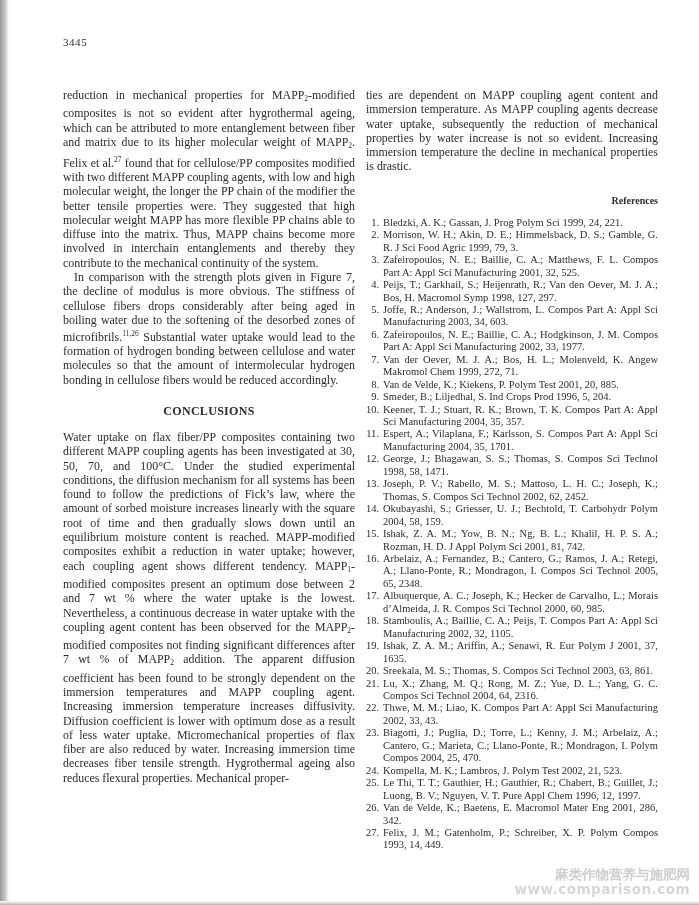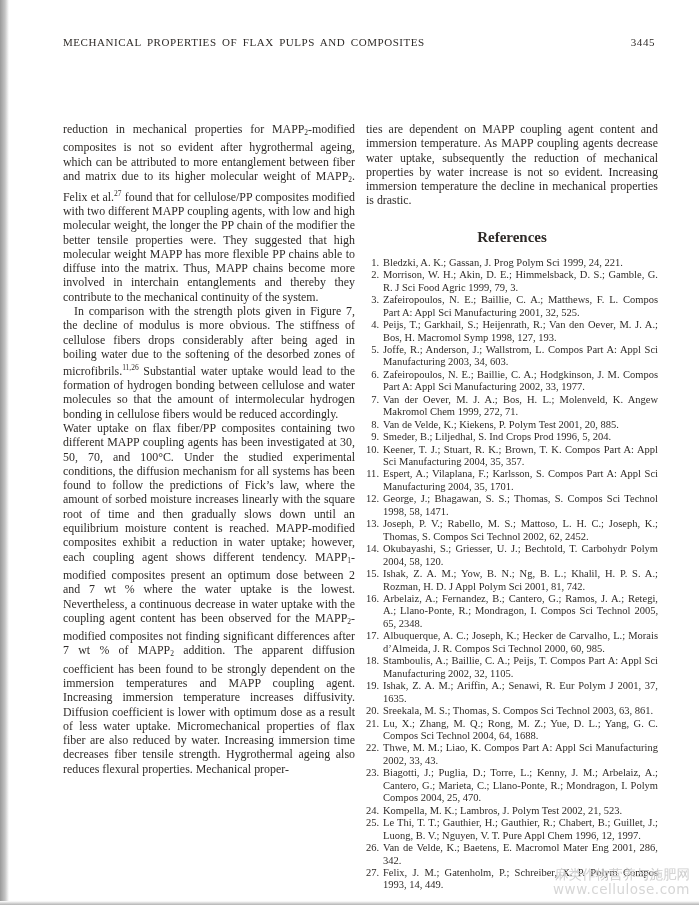--- a/index.html
+++ b/index.html
@@ -22,113 +22,114 @@
   .header {
     position:absolute; top:36px; left:63px; right:44px;
     display:flex; justify-content:space-between; align-items:baseline;
     font-size:11px; letter-spacing:0.55px;
   }
   .header .title { word-spacing:2.2px; }
   .columns {
     position:absolute; top:88px; left:63px; width:595px;
     display:flex; gap:11px;
   }
-  .col { width:292px;margin-top:34px; }
+  .col { width:292px; }
   .col p {
     margin:0;
     font-size:11.9px; line-height:14.3px;
     text-align:justify;
   }
   .sb { font-size:7.5px; vertical-align:-2px; letter-spacing:0; }
   .sp { font-size:7.5px; vertical-align:4.5px; letter-spacing:0; }
   .conclusions-heading {
     font-size:12px; font-weight:bold; text-align:center;
     margin:17px 0 11px 0; letter-spacing:0.3px;
   }
   .references-heading {
-    font-size:15px; font-weight:bold; text-align:center;
+    font-size:10px; font-weight:bold; text-align:right;
     margin:21px 0 11px 0;
   }
   ol.refs {
     margin:0; padding:0; list-style:none; counter-reset:ref;
     font-size:10.5px; line-height:12.45px;font-family:Liberation Serif, serif;
   }
   ol.refs li {
     counter-increment:ref;
     position:relative; padding-left:17px;
     text-align:justify;
   }
   ol.refs li::before {
     content:counter(ref) ".";
     position:absolute; left:0; width:13px; text-align:right;
   }
   .watermark {
     position:absolute; right:9px; bottom:8px;
     text-align:right; line-height:15px;
     font-family:"DejaVu Sans","Liberation Sans",sans-serif;
+    font-weight:bold;
   }
   .watermark .zh { font-size:13.5px; color:#cecece; }
   .watermark .en { font-size:13.5px; color:#d6d6d6; letter-spacing:0.5px; }
 </style>
 </head>
 <body>
 
 <div class="scan-left"></div>
 <div class="scan-bottom"></div>
 
 <div class="header">
-  <span class="title">MECHANICAL PROPERTIES OF FLAX PULPS AND COMPOSITES</span>
   <span class="page-number">3445</span>
 </div>
 
 <div class="columns">
 
   <div class="col">
     <p><span>reduction in mechanical properties for MAPP</span><span class="sb">2</span><span>-modified composites is not so evident after hygrothermal ageing, which can be attributed to more entanglement between fiber and matrix due to its higher molecular weight of MAPP</span><span class="sb">2</span><span>. Felix et al.</span><span class="sp">27</span><span> found that for cellulose/PP composites modified with two different MAPP coupling agents, with low and high molecular weight, the longer the PP chain of the modifier the better tensile properties were. They suggested that high molecular weight MAPP has more flexible PP chains able to diffuse into the matrix. Thus, MAPP chains become more involved in interchain entanglements and thereby they contribute to the mechanical continuity of the system.</span></p>
 
     <p style="text-indent:11px"><span>In comparison with the strength plots given in Figure 7, the decline of modulus is more obvious. The stiffness of cellulose fibers drops considerably after being aged in boiling water due to the softening of the desorbed zones of microfibrils.</span><span class="sp">11,26</span><span> Substantial water uptake would lead to the formation of hydrogen bonding between cellulose and water molecules so that the amount of intermolecular hydrogen bonding in cellulose fibers would be reduced accordingly.</span></p>
 
+    <div class="conclusions-heading">CONCLUSIONS</div>
 
     <p><span>Water uptake on flax fiber/PP composites containing two different MAPP coupling agents has been investigated at 30, 50, 70, and 100°C. Under the studied experimental conditions, the diffusion mechanism for all systems has been found to follow the predictions of Fick’s law, where the amount of sorbed moisture increases linearly with the square root of time and then gradually slows down until an equilibrium moisture content is reached. MAPP-modified composites exhibit a reduction in water uptake; however, each coupling agent shows different tendency. MAPP</span><span class="sb">1</span><span>-modified composites present an optimum dose between 2 and 7 wt % where the water uptake is the lowest. Nevertheless, a continuous decrease in water uptake with the coupling agent content has been observed for the MAPP</span><span class="sb">2</span><span>-modified composites not finding significant differences after 7 wt % of MAPP</span><span class="sb">2</span><span> addition. The apparent diffusion coefficient has been found to be strongly dependent on the immersion temperatures and MAPP coupling agent. Increasing immersion temperature increases diffusivity. Diffusion coefficient is lower with optimum dose as a result of less water uptake. Micromechanical properties of flax fiber are also reduced by water. Increasing immersion time decreases fiber tensile strength. Hygrothermal ageing also reduces flexural properties. Mechanical proper-</span></p>
   </div>
 
   <div class="col">
     <p>ties are dependent on MAPP coupling agent content and immersion temperature. As MAPP coupling agents decrease water uptake, subsequently the reduction of mechanical properties by water increase is not so evident. Increasing immersion temperature the decline in mechanical properties is drastic.</p>
 
     <div class="references-heading">References</div>
 
     <ol class="refs">
       <li>Bledzki, A. K.; Gassan, J. Prog Polym Sci 1999, 24, 221.</li>
       <li>Morrison, W. H.; Akin, D. E.; Himmelsback, D. S.; Gamble, G. R. J Sci Food Agric 1999, 79, 3.</li>
       <li>Zafeiropoulos, N. E.; Baillie, C. A.; Matthews, F. L. Compos Part A: Appl Sci Manufacturing 2001, 32, 525.</li>
-      <li>Peijs, T.; Garkhail, S.; Heijenrath, R.; Van den Oever, M. J. A.; Bos, H. Macromol Symp 1998, 127, 193.</li>
+      <li>Peijs, T.; Garkhail, S.; Heijenrath, R.; Van den Oever, M. J. A.; Bos, H. Macromol Symp 1998, 127, 297.</li>
       <li>Joffe, R.; Anderson, J.; Wallstrom, L. Compos Part A: Appl Sci Manufacturing 2003, 34, 603.</li>
       <li>Zafeiropoulos, N. E.; Baillie, C. A.; Hodgkinson, J. M. Compos Part A: Appl Sci Manufacturing 2002, 33, 1977.</li>
       <li>Van der Oever, M. J. A.; Bos, H. L.; Molenveld, K. Angew Makromol Chem 1999, 272, 71.</li>
       <li>Van de Velde, K.; Kiekens, P. Polym Test 2001, 20, 885.</li>
       <li>Smeder, B.; Liljedhal, S. Ind Crops Prod 1996, 5, 204.</li>
       <li>Keener, T. J.; Stuart, R. K.; Brown, T. K. Compos Part A: Appl Sci Manufacturing 2004, 35, 357.</li>
       <li>Espert, A.; Vilaplana, F.; Karlsson, S. Compos Part A: Appl Sci Manufacturing 2004, 35, 1701.</li>
       <li>George, J.; Bhagawan, S. S.; Thomas, S. Compos Sci Technol 1998, 58, 1471.</li>
       <li>Joseph, P. V.; Rabello, M. S.; Mattoso, L. H. C.; Joseph, K.; Thomas, S. Compos Sci Technol 2002, 62, 2452.</li>
-      <li>Okubayashi, S.; Griesser, U. J.; Bechtold, T. Carbohydr Polym 2004, 58, 120.</li>
+      <li>Okubayashi, S.; Griesser, U. J.; Bechtold, T. Carbohydr Polym 2004, 58, 159.</li>
       <li>Ishak, Z. A. M.; Yow, B. N.; Ng, B. L.; Khalil, H. P. S. A.; Rozman, H. D. J Appl Polym Sci 2001, 81, 742.</li>
       <li>Arbelaiz, A.; Fernandez, B.; Cantero, G.; Ramos, J. A.; Retegi, A.; Llano-Ponte, R.; Mondragon, I. Compos Sci Technol 2005, 65, 2348.</li>
       <li>Albuquerque, A. C.; Joseph, K.; Hecker de Carvalho, L.; Morais d’Almeida, J. R. Compos Sci Technol 2000, 60, 985.</li>
       <li>Stamboulis, A.; Baillie, C. A.; Peijs, T. Compos Part A: Appl Sci Manufacturing 2002, 32, 1105.</li>
       <li>Ishak, Z. A. M.; Ariffin, A.; Senawi, R. Eur Polym J 2001, 37, 1635.</li>
       <li>Sreekala, M. S.; Thomas, S. Compos Sci Technol 2003, 63, 861.</li>
-      <li>Lu, X.; Zhang, M. Q.; Rong, M. Z.; Yue, D. L.; Yang, G. C. Compos Sci Technol 2004, 64, 1688.</li>
+      <li>Lu, X.; Zhang, M. Q.; Rong, M. Z.; Yue, D. L.; Yang, G. C. Compos Sci Technol 2004, 64, 2316.</li>
       <li>Thwe, M. M.; Liao, K. Compos Part A: Appl Sci Manufacturing 2002, 33, 43.</li>
       <li>Biagotti, J.; Puglia, D.; Torre, L.; Kenny, J. M.; Arbelaiz, A.; Cantero, G.; Marieta, C.; Llano-Ponte, R.; Mondragon, I. Polym Compos 2004, 25, 470.</li>
       <li>Kompella, M. K.; Lambros, J. Polym Test 2002, 21, 523.</li>
       <li>Le Thi, T. T.; Gauthier, H.; Gauthier, R.; Chabert, B.; Guillet, J.; Luong, B. V.; Nguyen, V. T. Pure Appl Chem 1996, 12, 1997.</li>
       <li>Van de Velde, K.; Baetens, E. Macromol Mater Eng 2001, 286, 342.</li>
       <li>Felix, J. M.; Gatenholm, P.; Schreiber, X. P. Polym Compos 1993, 14, 449.</li>
     </ol>
   </div>
 
 </div>
 
 <div class="watermark">
   <div class="zh">麻类作物营养与施肥网</div>
-  <div class="en">www.cellulose.com</div>
+  <div class="en">www.comparison.com</div>
 </div>
 
 </body></html>

